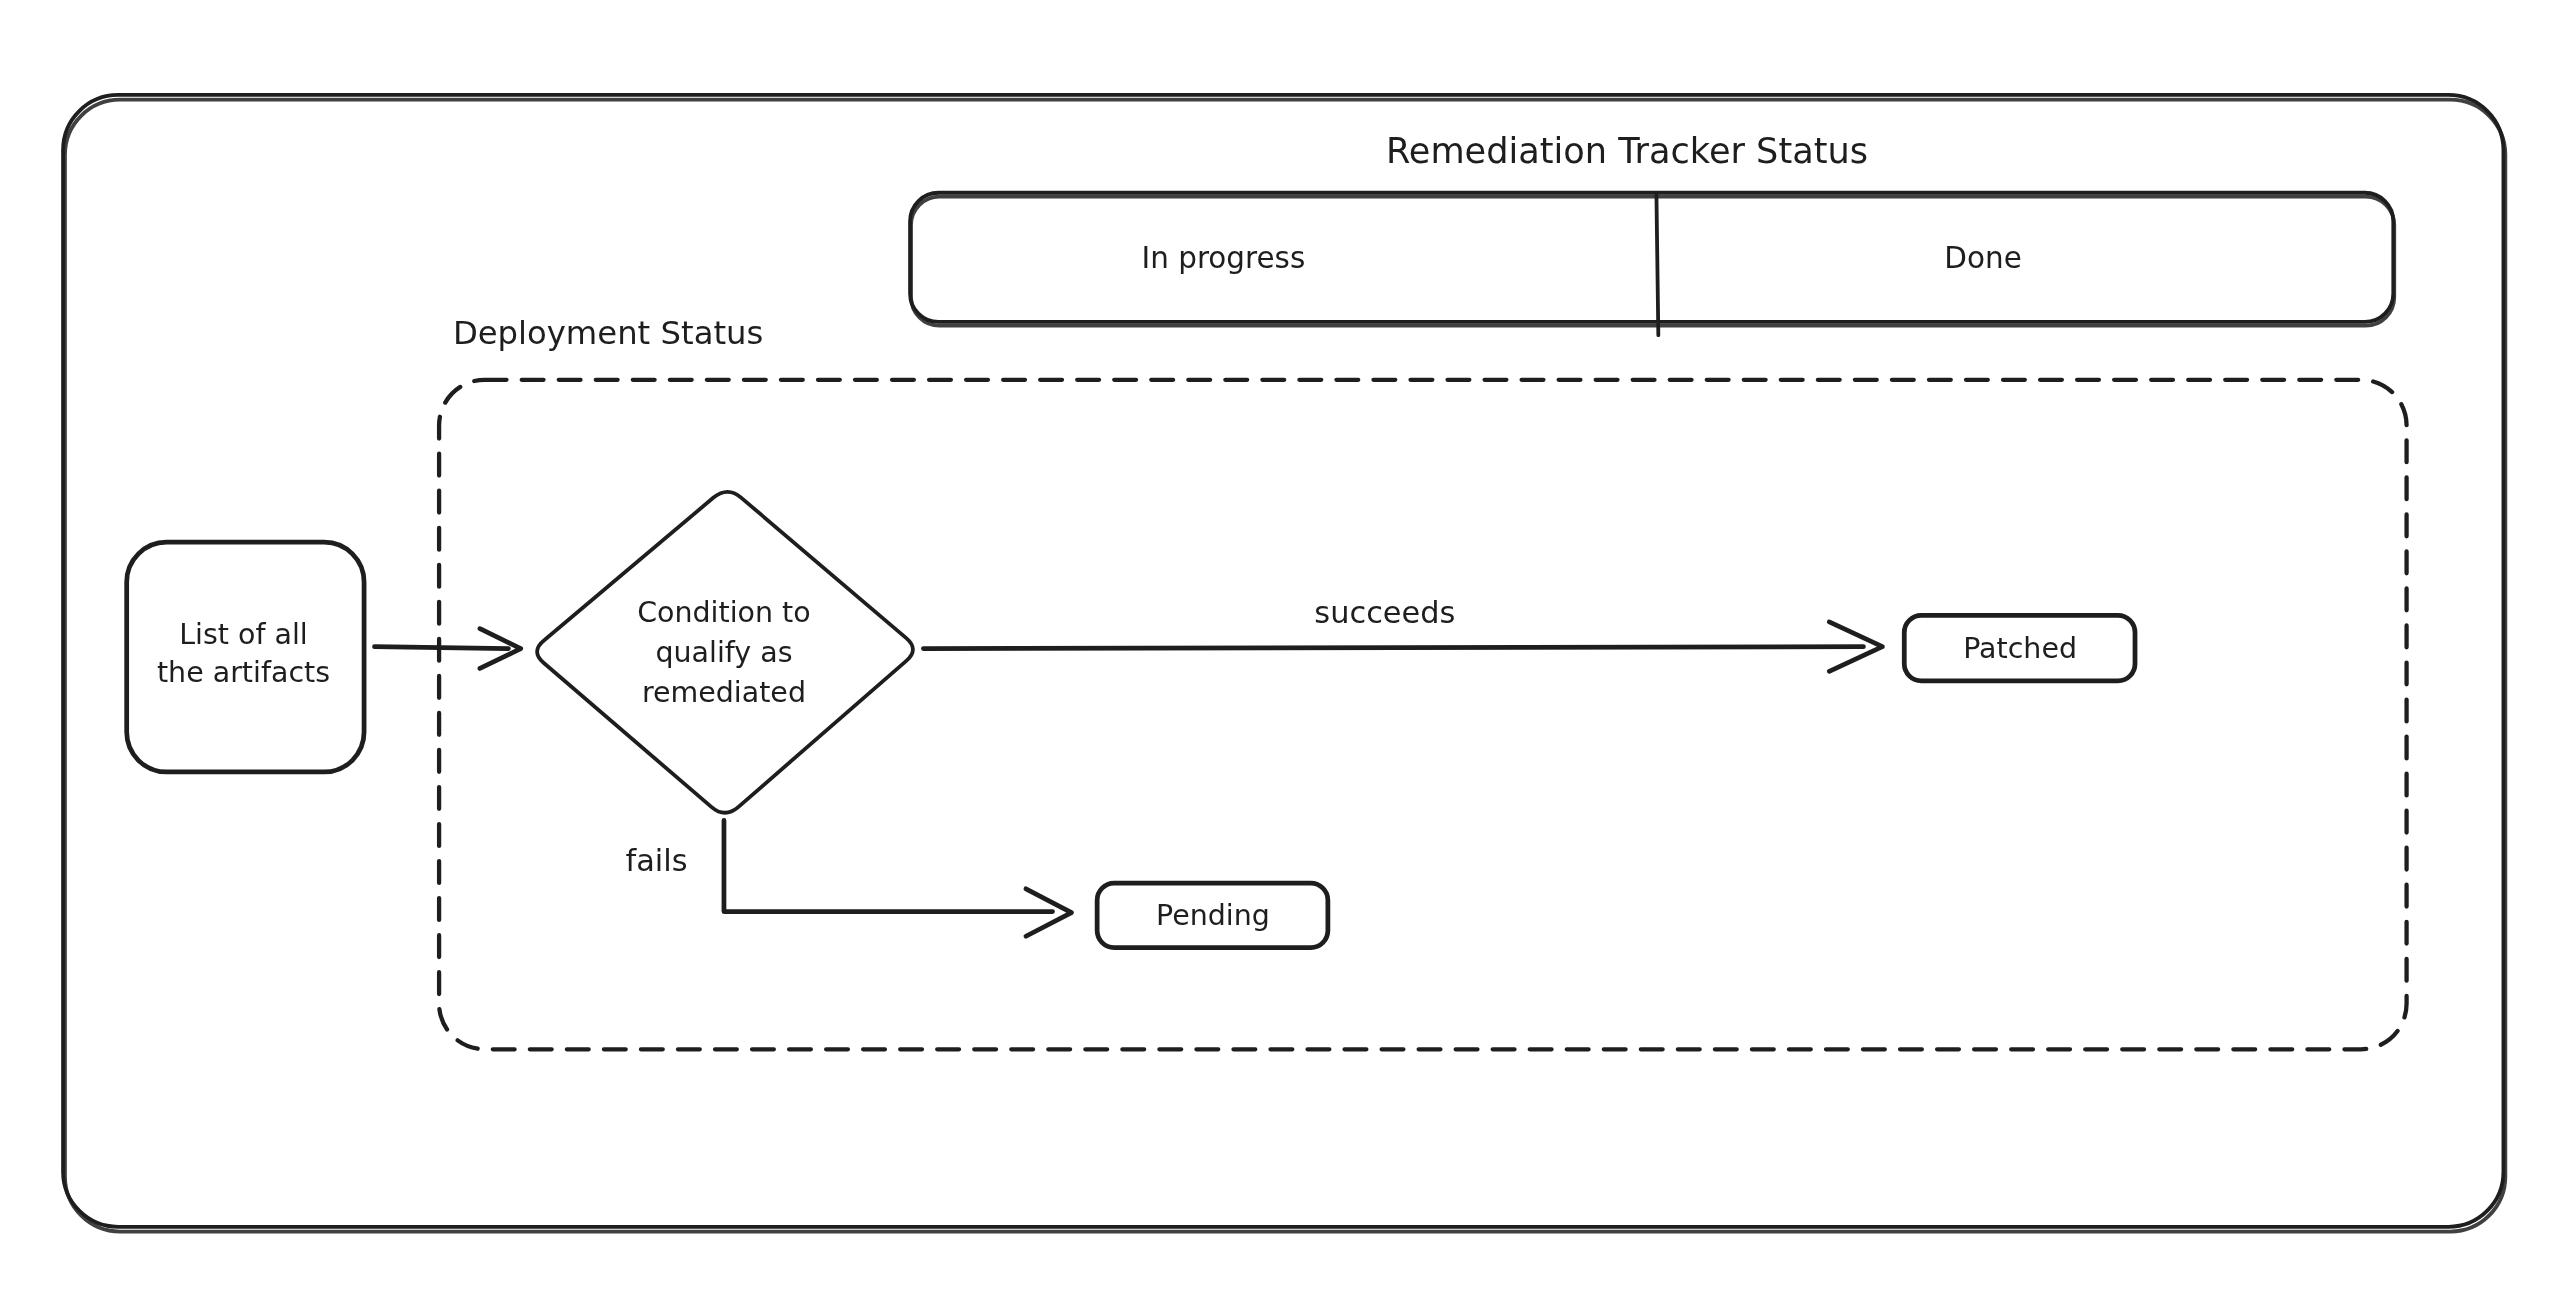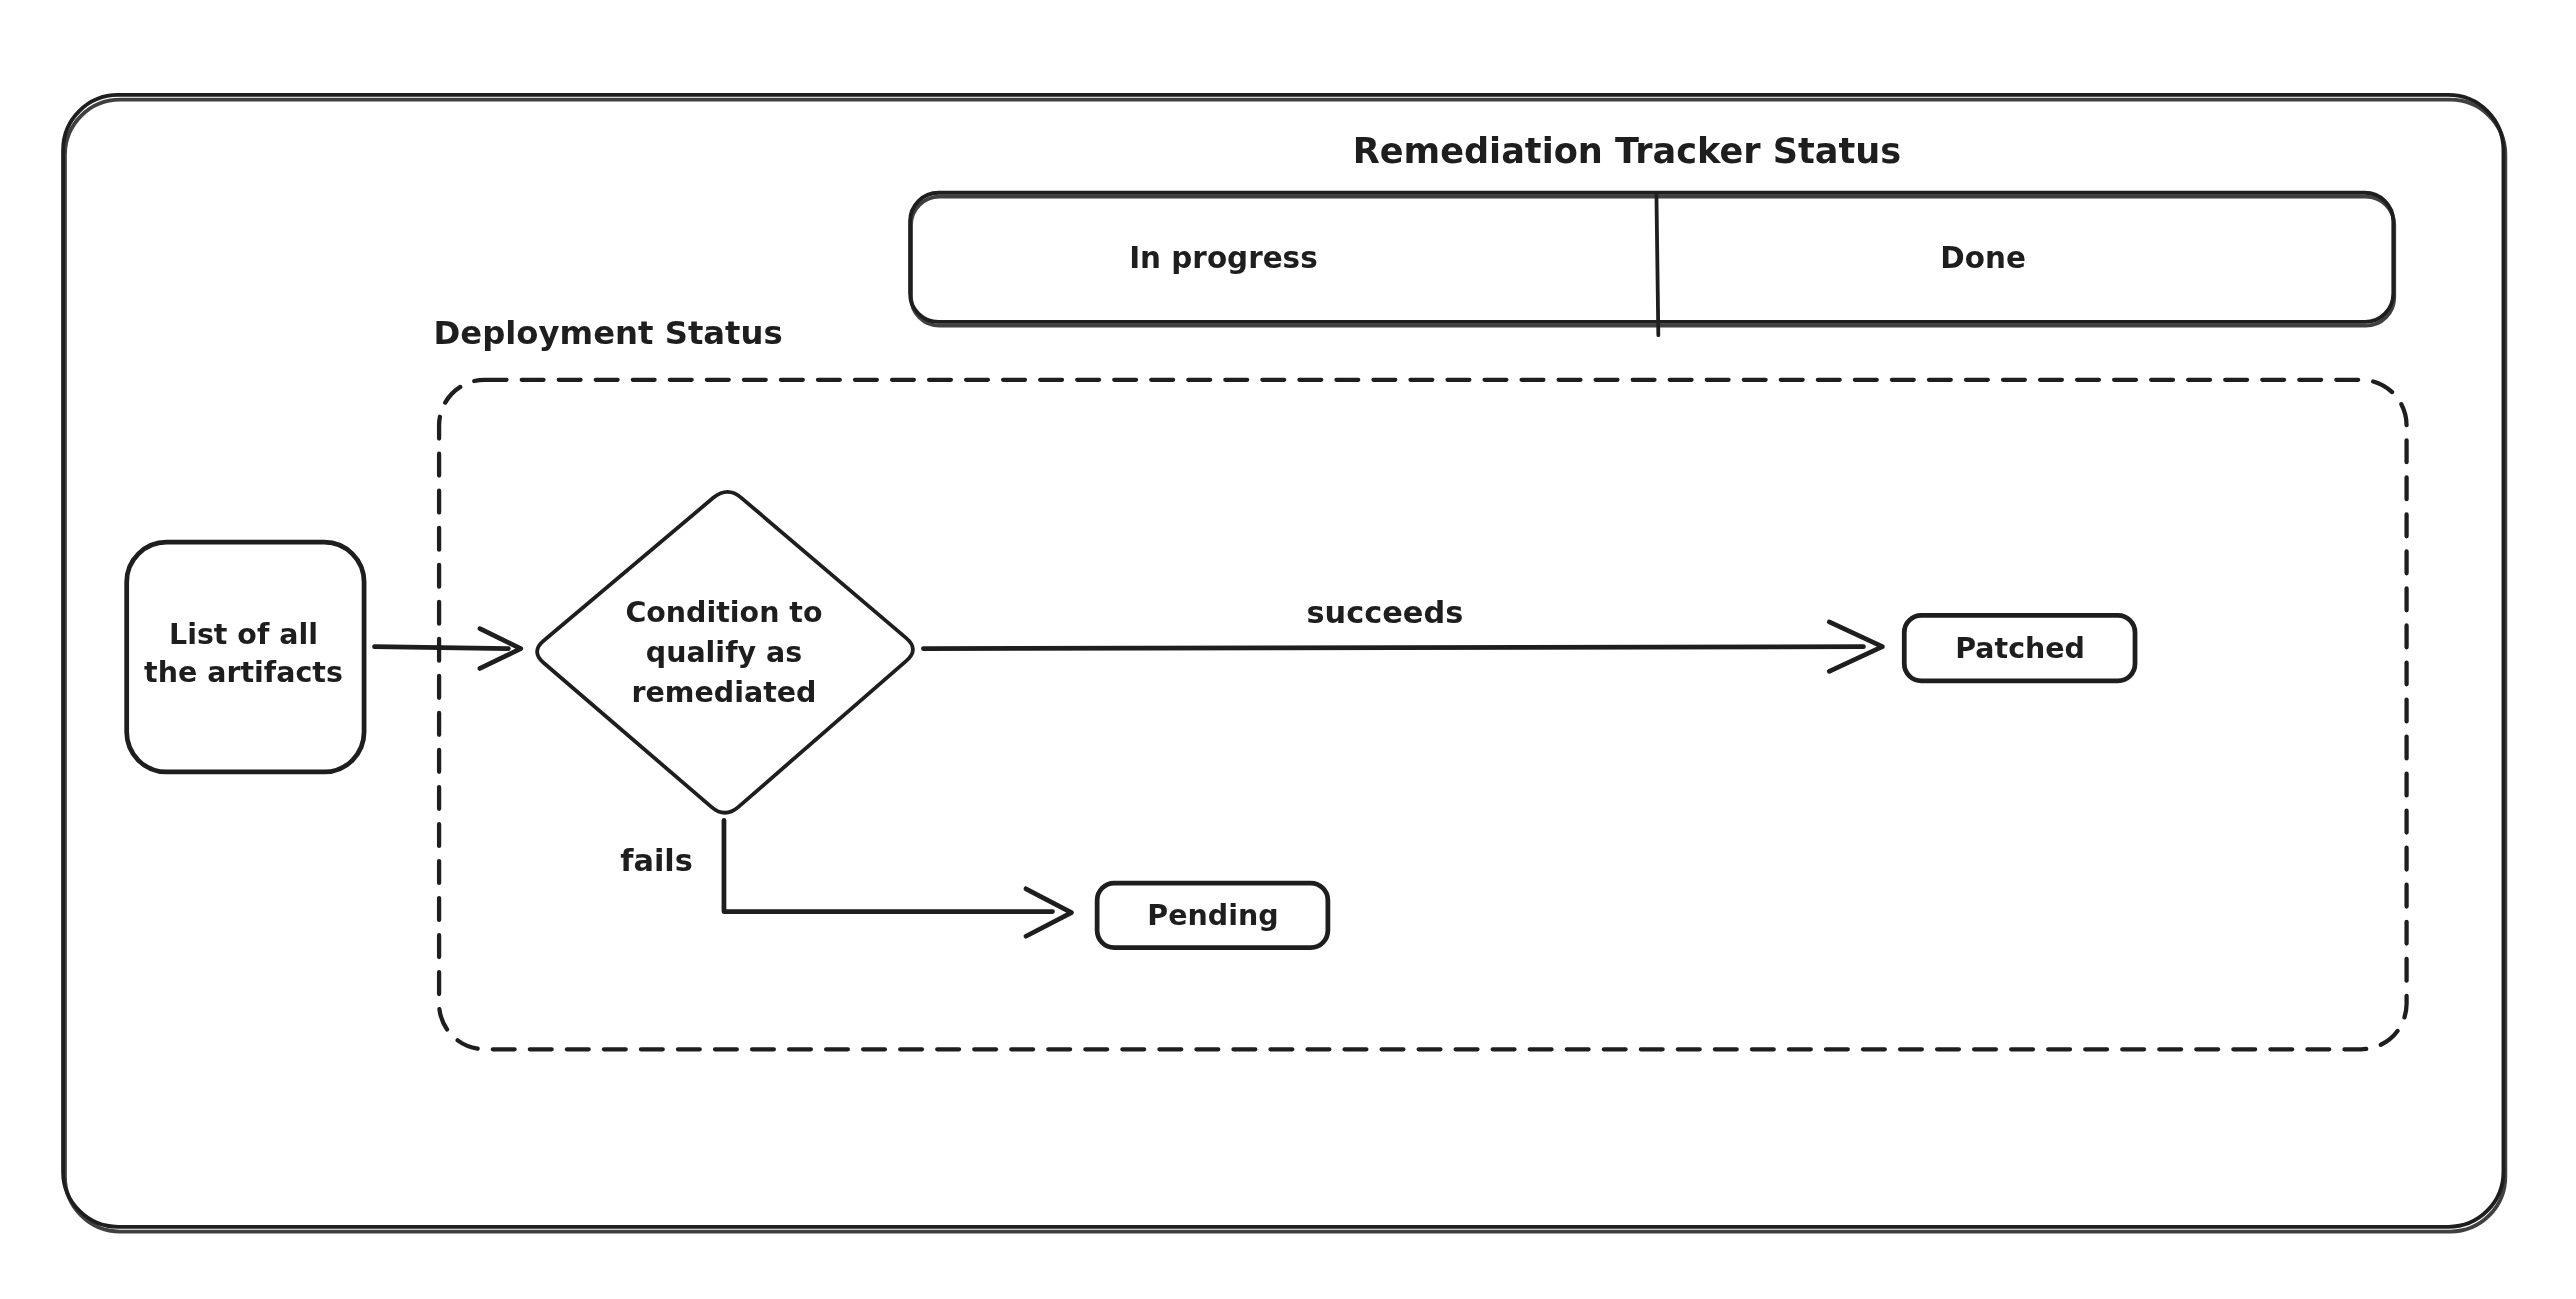--- a/index.html
+++ b/index.html
@@ -3,21 +3,20 @@
 <meta charset="utf-8">
 <style>
   :root { --ink: #1e1e1e; }
   html, body { margin: 0; padding: 0; background: #ffffff; }
   .stage {
     position: relative;
     width: 2576px;
     height: 1299px;
     background: #ffffff;
     overflow: hidden;
-    font-weight: bold;
   }
   svg { display: block; }
   svg text {
     font-family: "DejaVu Sans", sans-serif;
     fill: var(--ink);
     text-anchor: middle;
   }
   .stroke {
     stroke: var(--ink);
     fill: none;

